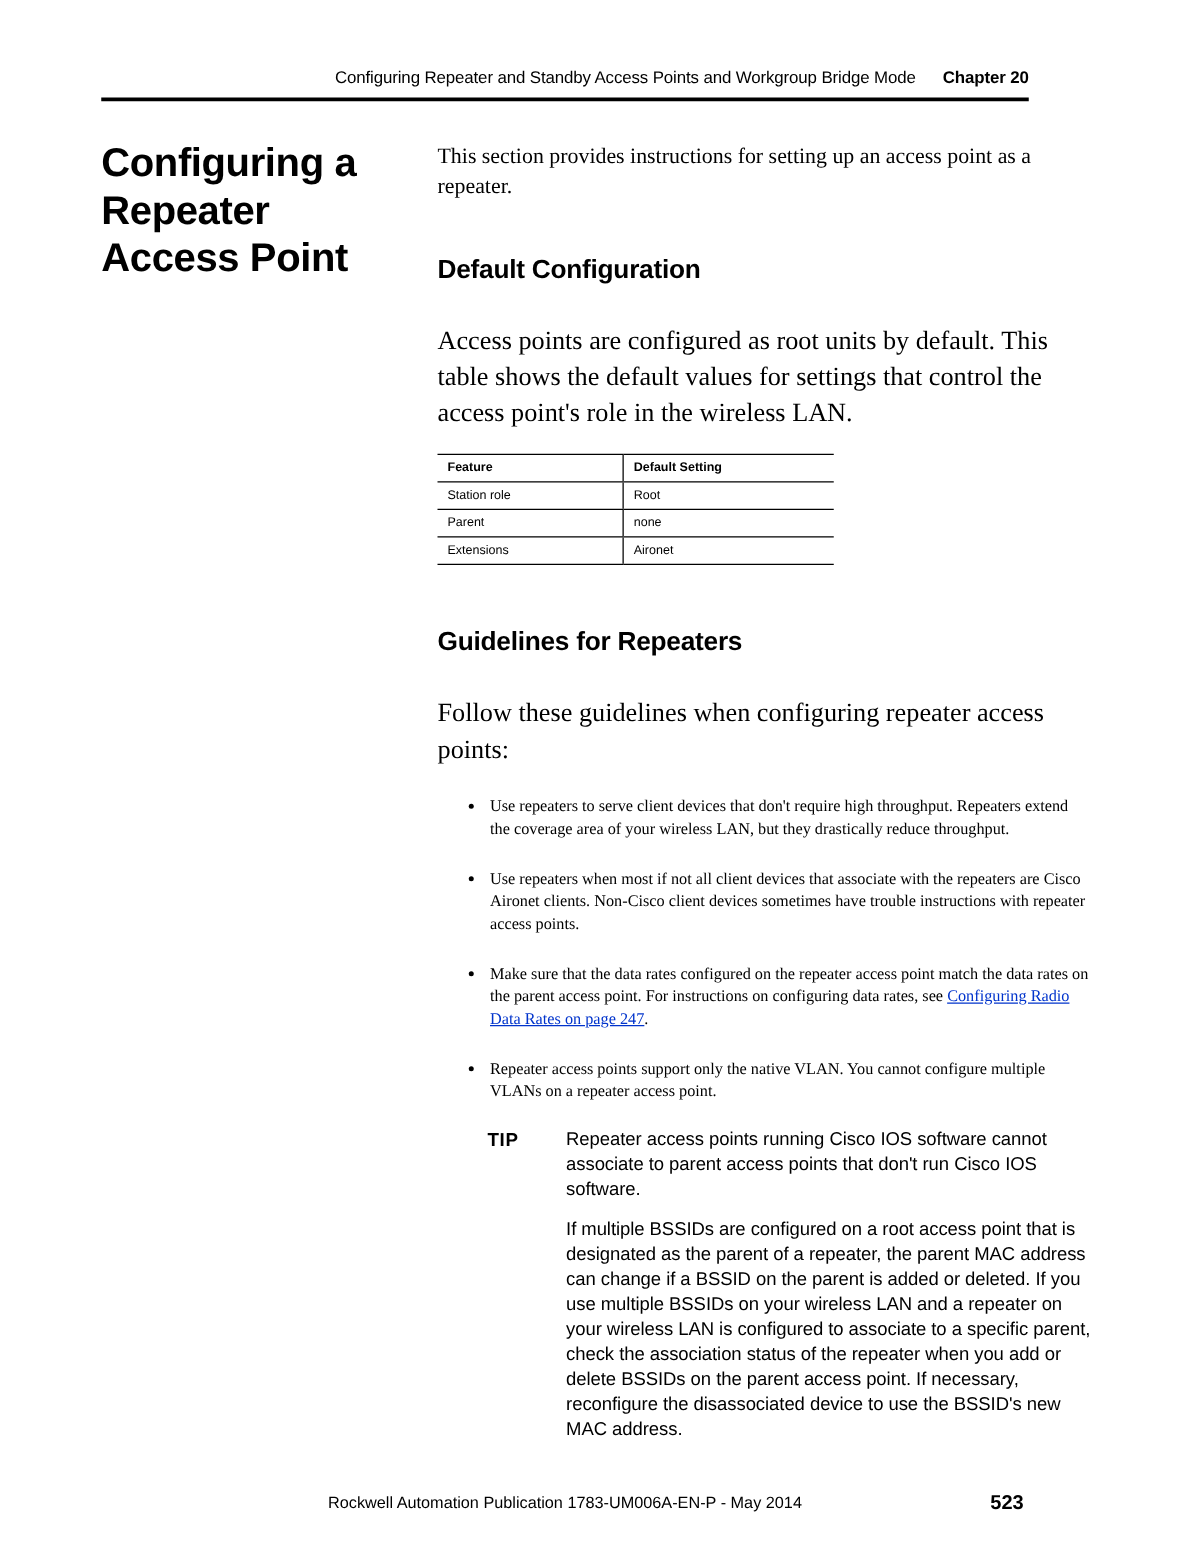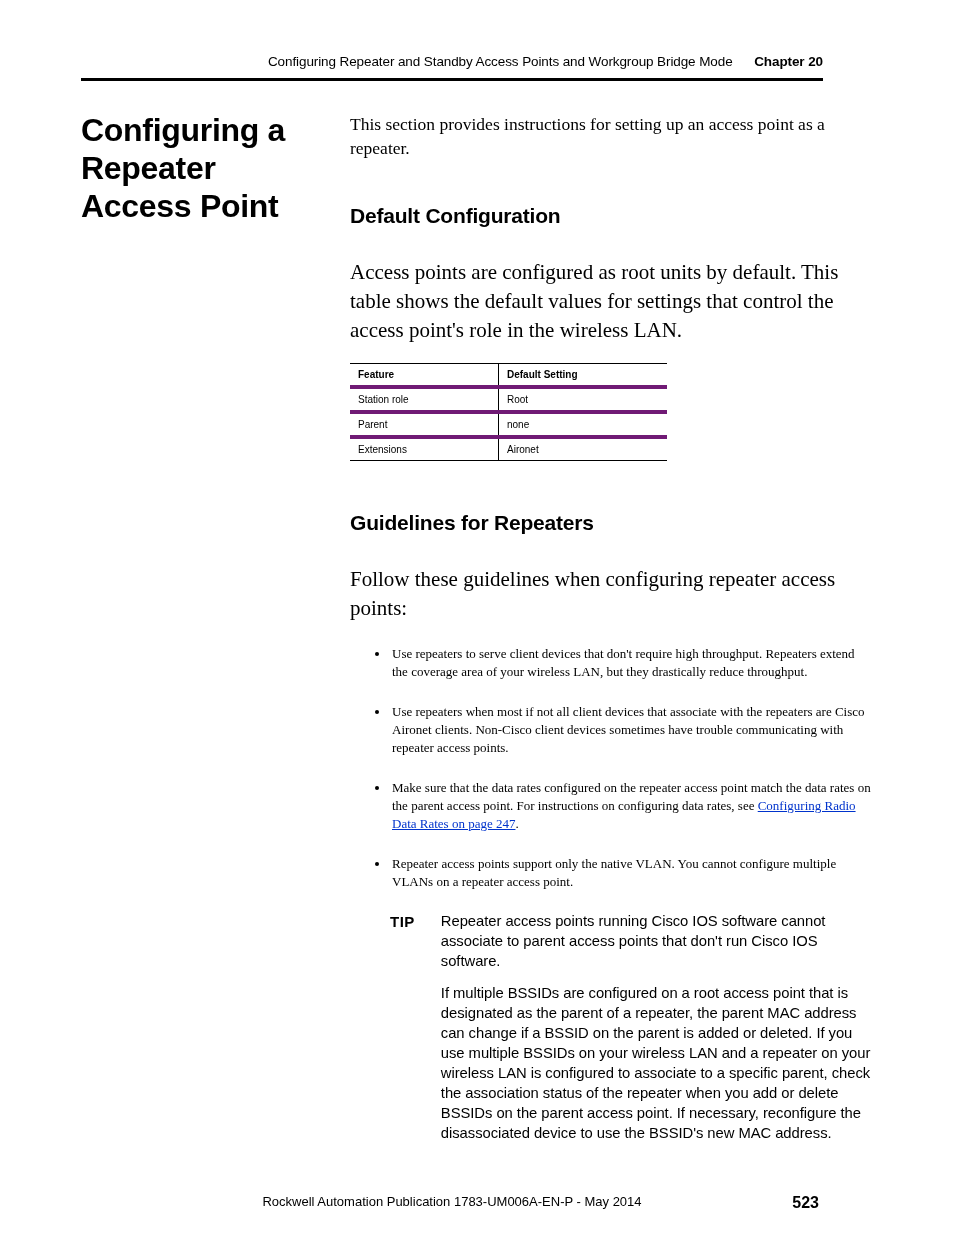--- a/index.html
+++ b/index.html
@@ -87,21 +87,21 @@
 
   table.settings {
     border-collapse: collapse;
     margin: 18px 0 0 0;
     font-family: "Helvetica Neue", Arial, sans-serif;
     font-size: 10px;
   }
   table.settings th, table.settings td {
     text-align: left;
     padding: 5px 10px 5px 8px;
-    border-top: 4px solid #701a75;
+    border-top: 1px solid #701a75;
     border-bottom: 1px solid #000;
     vertical-align: top;
   }
   table.settings th {
     font-weight: 700;
     border-top: 1.5px solid #000;
     border-bottom: 1.5px solid #000;
   }
   table.settings tr:last-child td {
     border-bottom: 1.5px solid #000;
@@ -151,21 +151,21 @@
     margin-top: 1px;
   }
   .tip-body {
     flex: 1 1 auto;
     font-family: "Helvetica Neue", Arial, sans-serif;
     font-size: 14.8px;
     line-height: 1.35;
     letter-spacing: -0.05px;
   }
   .tip-body p {
-    margin: 0 0 12px 0;
+    margin: 0 0 12px 12px;
   }
 
   .footer {
     position: absolute;
     bottom: 26px;
     left: 81px;
     right: 81px;
     font-family: "Helvetica Neue", Arial, sans-serif;
     font-size: 13px;
     display: flex;
@@ -226,21 +226,21 @@
       </tbody>
     </table>
 
     <div class="guidelines-block">
       <h2 class="h2">Guidelines for Repeaters</h2>
 
       <p class="para">Follow these guidelines when configuring repeater access points:</p>
 
       <ul class="bullets">
         <li>Use repeaters to serve client devices that don't require high throughput. Repeaters extend the coverage area of your wireless LAN, but they drastically reduce throughput.</li>
-        <li>Use repeaters when most if not all client devices that associate with the repeaters are Cisco Aironet clients. Non-Cisco client devices sometimes have trouble communicating with repeater access points.</li>
+        <li>Use repeaters when most if not all client devices that associate with the repeaters are Cisco Aironet clients. Non-Cisco client devices sometimes have trouble instructions with repeater access points.</li>
         <li>
           <span>Make sure that the data rates configured on the repeater access point match the data rates on the parent access point. For instructions on configuring data rates, see </span><a href="#" class="xref">Configuring Radio Data Rates on page 247</a><span>.</span>
         </li>
         <li>Repeater access points support only the native VLAN. You cannot configure multiple VLANs on a repeater access point.</li>
       </ul>
 
       <div class="tip-block">
         <div class="tip-label">TIP</div>
         <div class="tip-body">
           <p>Repeater access points running Cisco IOS software cannot associate to parent access points that don't run Cisco IOS software.</p>

